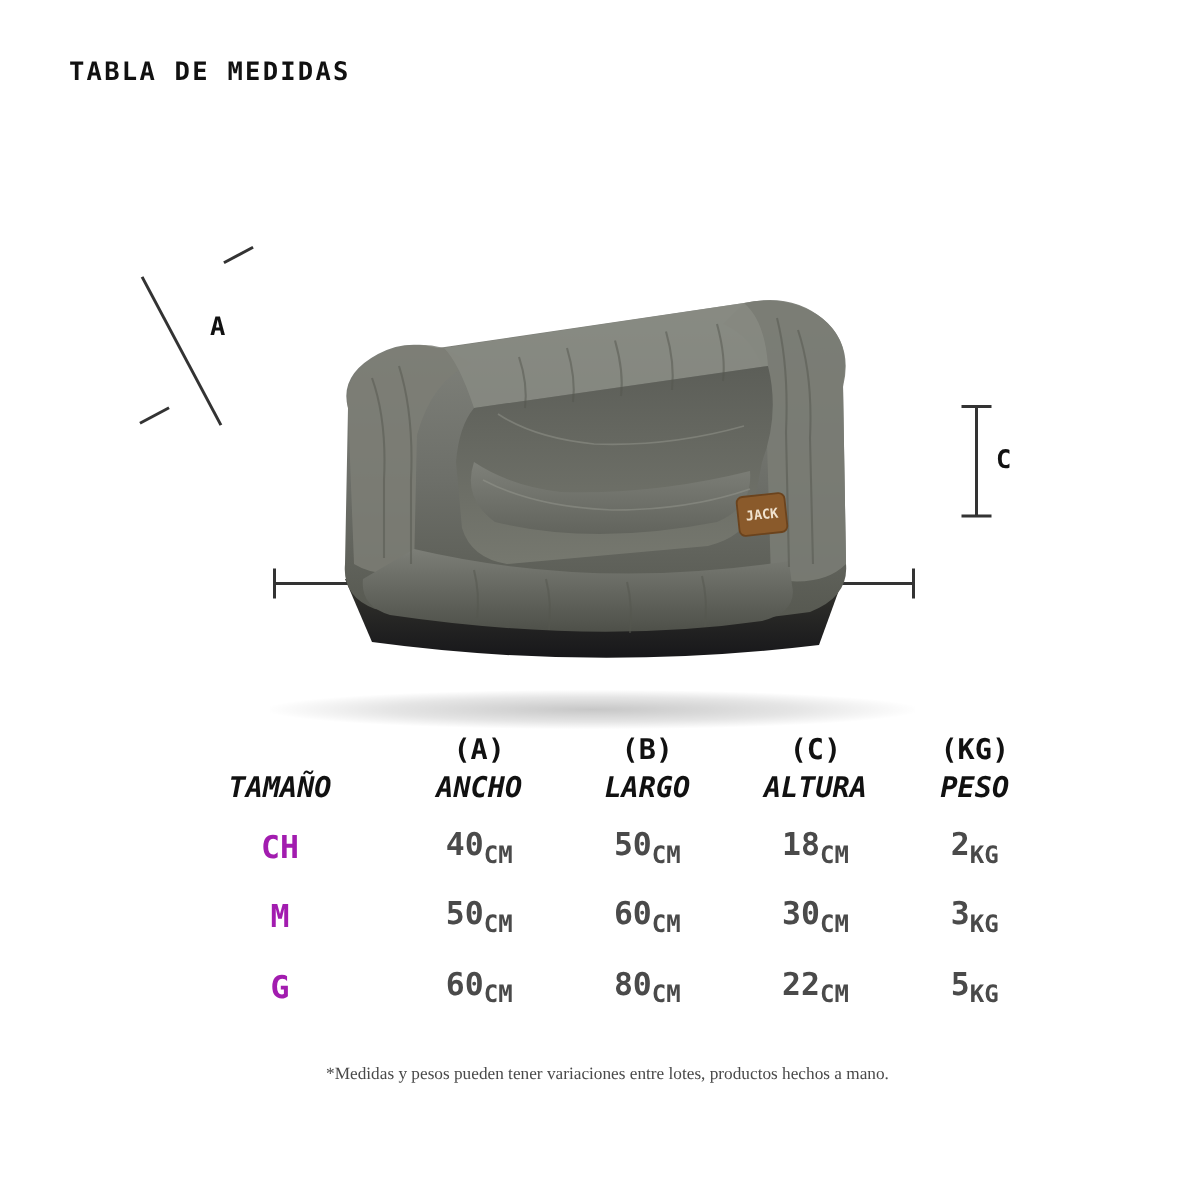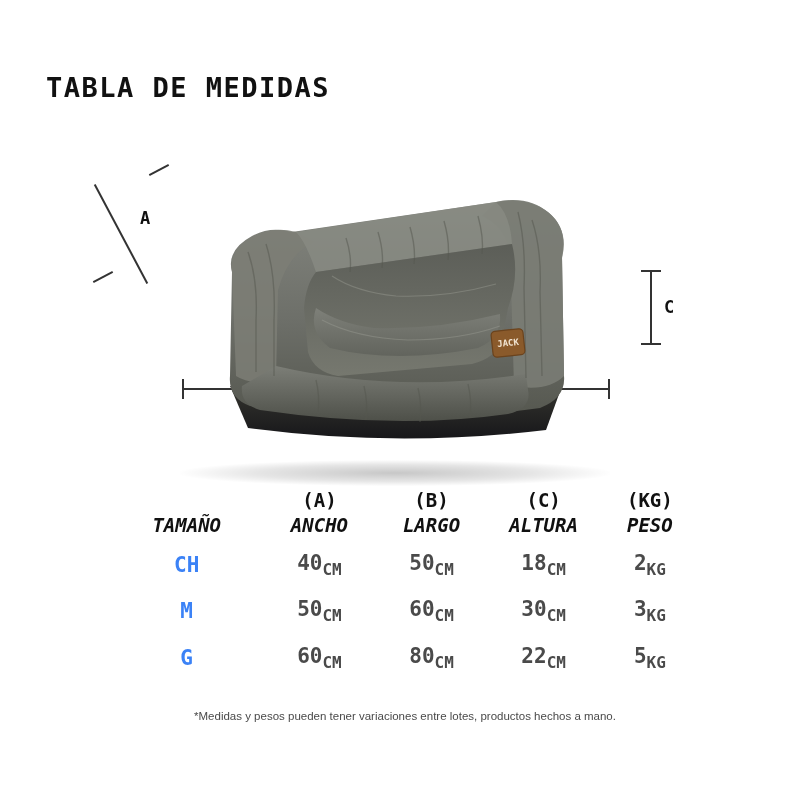--- a/index.html
+++ b/index.html
@@ -21,24 +21,23 @@
     height: 800px;
   }
 
   
   .title {
     position: absolute;
     left: 46px;
     top: 38px;
     font-family: "DejaVu Sans Mono", monospace;
     font-weight: bold;
-    font-size: 27px;
+    font-size: 17px;
     letter-spacing: 1.5px;
     color: #111111;
-    margin-top: 34px;
   }
 
   
   .illus {
     position: absolute;
     left: 0px;
     top: 130px;
     width: 800px;
     height: 330px;
   }
@@ -151,35 +150,35 @@
   }
   table.sizes td {
     font-family: "DejaVu Sans Mono", monospace;
     font-weight: bold;
     font-size: 21px;
     color: #4a4a4a;
     text-align: center;
     padding: 9px 0 9px 0;
   }
   table.sizes td.size-col {
-    color: #3b82f6;
+    color: #a21caf;
   }
   .unit {
     font-size: 16px;
     vertical-align: sub;
     letter-spacing: 0;
   }
 
   .footnote {
     position: absolute;
     left: 0;
     top: 222px;
     width: 590px;
     text-align: center;
-    font-family: Liberation Sans, sans-serif;
+    font-family: Liberation Serif, serif;
     font-size: 11.5px;
     color: #4a4a4a;
   }
 
   
   col.c-size  { width: 26%; }
   col.c-a     { width: 19%; }
   col.c-b     { width: 19%; }
   col.c-c     { width: 19%; }
   col.c-kg    { width: 17%; }

